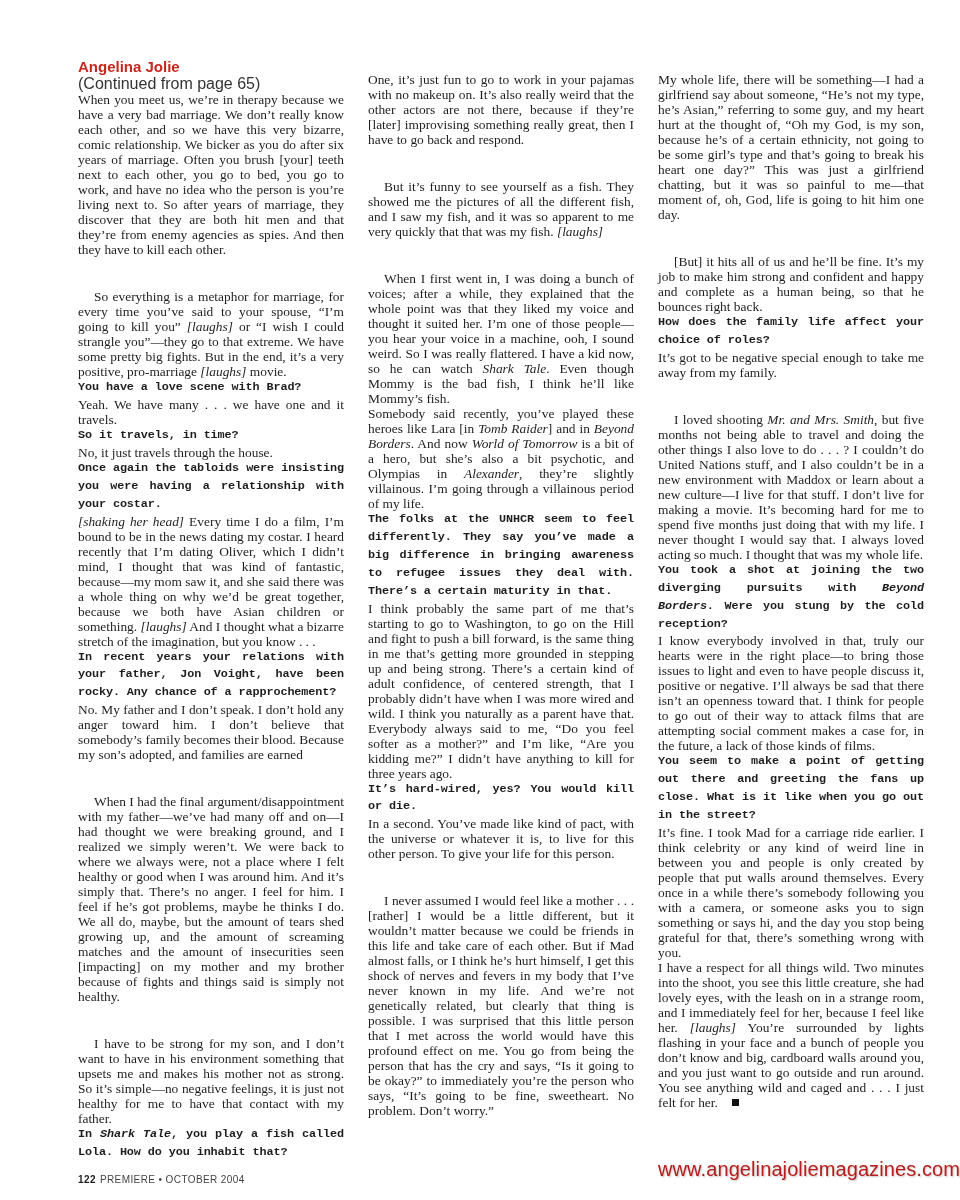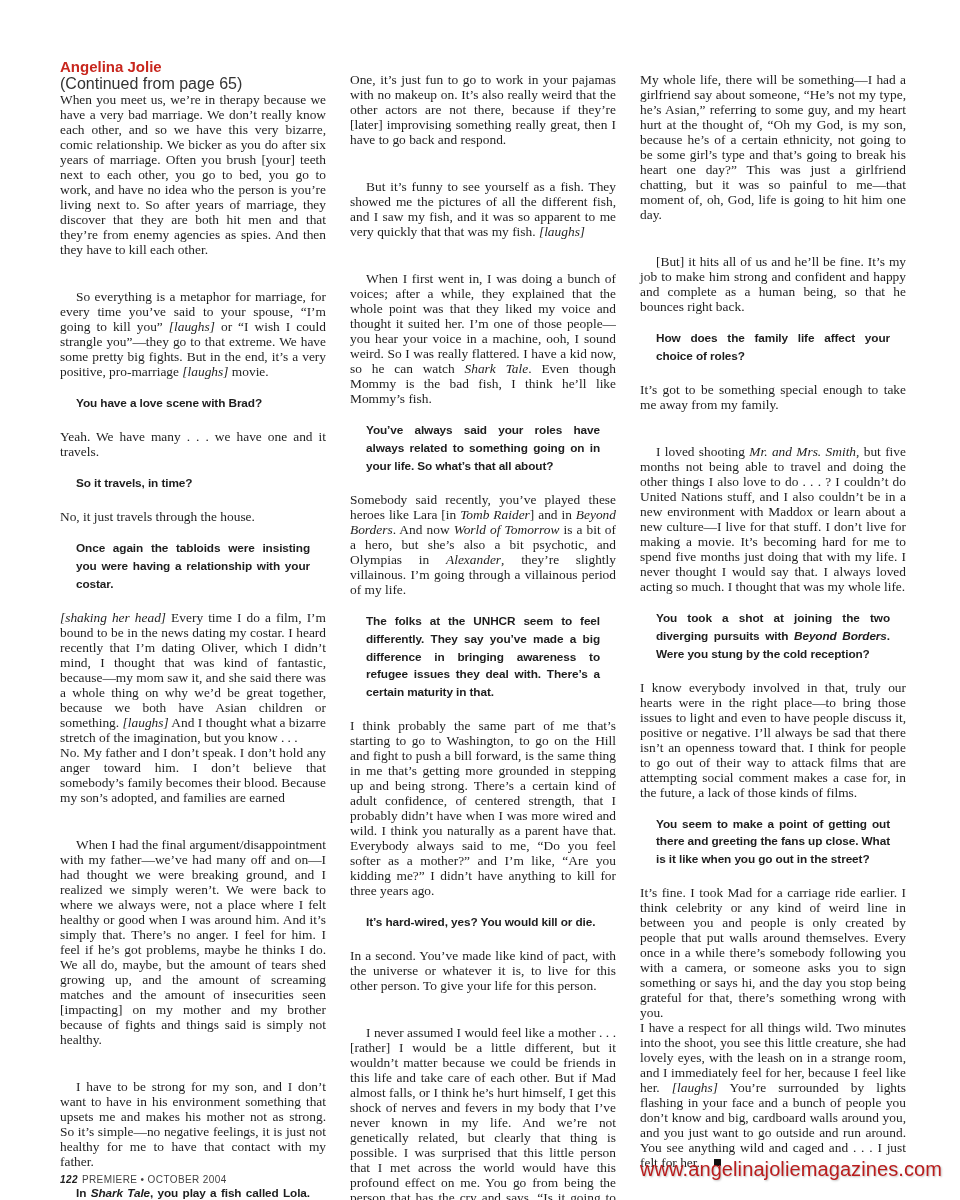--- a/index.html
+++ b/index.html
@@ -1,47 +1,47 @@
 <!DOCTYPE html>
 <html><head>
   <meta charset="utf-8">
   <style>
     html, body { margin: 0; padding: 0; }
     body {
       width: 960px; height: 1200px; background: #ffffff; position: relative; overflow: hidden;
       color: #1e1e1e;
     }
-    .page { position: absolute; left: 0; top: 0; width: 932px; height: 1200px; }
+    .page { position: absolute; left: 18px; top: 0; width: 932px; height: 1200px; }
     .col { position: absolute; top: 62px; width: 266px; }
     .col1 { left: 60px; top: 58px; }
     .col2 { left: 350px; top: 72px; }
     .col3 { left: 640px; top: 72px; }
     .kicker {
       font-family: "Liberation Sans", sans-serif; font-weight: bold; font-size: 15px;
       color: #c8271e; margin: 0; line-height: 18px;
     }
     .cont {
       font-family: "Liberation Sans", sans-serif; font-size: 16px; color: #333;
       margin: 0 0 1px 0; line-height: 15px;
     }
     .p {
       font-family: "Liberation Serif", serif; font-size: 13.4px; line-height: 15px;
       text-align: justify; margin: 0; hyphens: manual;
     }
     .p.indent { text-indent: 16px; margin-top: 32px; }
     .q {
-      font-family: Liberation Sans, sans-serif; font-weight: bold; font-size: 11.8px;
-      line-height: 17.9px; text-align: justify; margin: 16px; letter-spacing: -0.1px;
+      font-family: Liberation Mono, monospace; font-weight: bold; font-size: 11.8px;
+      line-height: 17.9px; text-align: justify; margin: 0; letter-spacing: -0.1px;
     }
     i { font-style: italic; }
     .footer {
       position: absolute; left: 60px; top: 1174px;
       font-family: "Liberation Sans", sans-serif; font-size: 10px; color: #444; letter-spacing: 0.4px;
     }
-    .footer b { color: #222; margin-right: 4px; font-style: italic; }
+    .footer b { color: #222; margin-right: 4px; }
     .watermark {
       position: absolute; left: 640px; top: 1158px;
       font-family: "Liberation Sans", sans-serif; font-size: 20px; color: #b91c1c;
       letter-spacing: 0.1px; text-shadow: 1px 1px 2px rgba(0,0,0,0.25);
     }
     .endmark {
       display: inline-block; width: 7px; height: 7px; background: #111; margin-left: 14px; vertical-align: 1px;
     }
   </style>
 </head>
@@ -53,45 +53,45 @@
     <p class="kicker">Angelina Jolie</p>
     <p class="cont">(Continued from page 65)</p>
     <p class="p">When you meet us, we’re in therapy because we have a very bad marriage. We don’t really know each other, and so we have this very bizarre, comic relationship. We bicker as you do after six years of marriage. Often you brush [your] teeth next to each other, you go to bed, you go to work, and have no idea who the person is you’re living next to. So after years of marriage, they discover that they are both hit men and that they’re from enemy agencies as spies. And then they have to kill each other.</p>
     <p class="p indent"><span>So everything is a metaphor for marriage, for every time you’ve said to your spouse, “I’m going to kill you” </span><i>[laughs]</i><span> or “I wish I could strangle you”—they go to that extreme. We have some pretty big fights. But in the end, it’s a very positive, pro-marriage </span><i>[laughs]</i><span> movie.</span></p>
     <p class="q">You have a love scene with Brad?</p>
     <p class="p">Yeah. We have many . . . we have one and it travels.</p>
     <p class="q">So it travels, in time?</p>
     <p class="p">No, it just travels through the house.</p>
     <p class="q">Once again the tabloids were insisting you were having a relationship with your costar.</p>
     <p class="p"><i>[shaking her head]</i><span> Every time I do a film, I’m bound to be in the news dating my costar. I heard recently that I’m dating Oliver, which I didn’t mind, I thought that was kind of fantastic, because—my mom saw it, and she said there was a whole thing on why we’d be great together, because we both have Asian children or something. </span><i>[laughs]</i><span> And I thought what a bizarre stretch of the imagination, but you know . . .</span></p>
+    <p class="q">In recent years your relations with your father, Jon Voight, have been rocky. Any chance of a rapprochement?</p>
     <p class="p">No. My father and I don’t speak. I don’t hold any anger toward him. I don’t believe that somebody’s family becomes their blood. Because my son’s adopted, and families are earned</p>
     <p class="p indent">When I had the final argument/disappointment with my father—we’ve had many off and on—I had thought we were breaking ground, and I realized we simply weren’t. We were back to where we always were, not a place where I felt healthy or good when I was around him. And it’s simply that. There’s no anger. I feel for him. I feel if he’s got problems, maybe he thinks I do. We all do, maybe, but the amount of tears shed growing up, and the amount of screaming matches and the amount of insecurities seen [impacting] on my mother and my brother because of fights and things said is simply not healthy.</p>
     <p class="p indent">I have to be strong for my son, and I don’t want to have in his environment something that upsets me and makes his mother not as strong. So it’s simple—no negative feelings, it is just not healthy for me to have that contact with my father.</p>
     <p class="q"><span>In </span><i>Shark Tale</i><span>, you play a fish called Lola. How do you inhabit that?</span></p>
   </div>
 
   <div class="col col2">
     <p class="p">One, it’s just fun to go to work in your pajamas with no makeup on. It’s also really weird that the other actors are not there, because if they’re [later] improvising something really great, then I have to go back and respond.</p>
     <p class="p indent"><span>But it’s funny to see yourself as a fish. They showed me the pictures of all the different fish, and I saw my fish, and it was so apparent to me very quickly that that was my fish. </span><i>[laughs]</i></p>
     <p class="p indent"><span>When I first went in, I was doing a bunch of voices; after a while, they explained that the whole point was that they liked my voice and thought it suited her. I’m one of those people—you hear your voice in a machine, ooh, I sound weird. So I was really flattered. I have a kid now, so he can watch </span><i>Shark Tale</i><span>. Even though Mommy is the bad fish, I think he’ll like Mommy’s fish.</span></p>
-    <p class="q">You’ve always said your roles have always related to something going on in your life. So what’s that all about?</p>
     <p class="p"><span>Somebody said recently, you’ve played these heroes like Lara [in </span><i>Tomb Raider</i><span>] and in </span><i>Beyond Borders</i><span>. And now </span><i>World of Tomorrow</i><span> is a bit of a hero, but she’s also a bit psychotic, and Olympias in </span><i>Alexander</i><span>, they’re slightly villainous. I’m going through a villainous period of my life.</span></p>
     <p class="q">The folks at the UNHCR seem to feel differently. They say you’ve made a big difference in bringing awareness to refugee issues they deal with. There’s a certain maturity in that.</p>
     <p class="p">I think probably the same part of me that’s starting to go to Washington, to go on the Hill and fight to push a bill forward, is the same thing in me that’s getting more grounded in stepping up and being strong. There’s a certain kind of adult confidence, of centered strength, that I probably didn’t have when I was more wired and wild. I think you naturally as a parent have that. Everybody always said to me, “Do you feel softer as a mother?” and I’m like, “Are you kidding me?” I didn’t have anything to kill for three years ago.</p>
     <p class="q">It’s hard-wired, yes? You would kill or die.</p>
     <p class="p">In a second. You’ve made like kind of pact, with the universe or whatever it is, to live for this other person. To give your life for this person.</p>
     <p class="p indent">I never assumed I would feel like a mother . . . [rather] I would be a little different, but it wouldn’t matter because we could be friends in this life and take care of each other. But if Mad almost falls, or I think he’s hurt himself, I get this shock of nerves and fevers in my body that I’ve never known in my life. And we’re not genetically related, but clearly that thing is possible. I was surprised that this little person that I met across the world would have this profound effect on me. You go from being the person that has the cry and says, “Is it going to be okay?” to immediately you’re the person who says, “It’s going to be fine, sweetheart. No problem. Don’t worry.”</p>
 
   </div>
 
   <div class="col col3">
     <p class="p">My whole life, there will be something—I had a girlfriend say about someone, “He’s not my type, he’s Asian,” referring to some guy, and my heart hurt at the thought of, “Oh my God, is my son, because he’s of a certain ethnicity, not going to be some girl’s type and that’s going to break his heart one day?” This was just a girlfriend chatting, but it was so painful to me—that moment of, oh, God, life is going to hit him one day.</p>
     <p class="p indent">[But] it hits all of us and he’ll be fine. It’s my job to make him strong and confident and happy and complete as a human being, so that he bounces right back.</p>
     <p class="q">How does the family life affect your choice of roles?</p>
-    <p class="p">It’s got to be something special enough to take me away from my family.</p>
+    <p class="p">It’s got to be negative special enough to take me away from my family.</p>
     <p class="p indent"><span>I loved shooting </span><i>Mr. and Mrs. Smith</i><span>, but five months not being able to travel and doing the other things I also love to do . . . ? I couldn’t do United Nations stuff, and I also couldn’t be in a new environment with Maddox or learn about a new culture—I live for that stuff. I don’t live for making a movie. It’s becoming hard for me to spend five months just doing that with my life. I never thought I would say that. I always loved acting so much. I thought that was my whole life.</span></p>
     <p class="q"><span>You took a shot at joining the two diverging pursuits with </span><i>Beyond Borders</i><span>. Were you stung by the cold reception?</span></p>
     <p class="p">I know everybody involved in that, truly our hearts were in the right place—to bring those issues to light and even to have people discuss it, positive or negative. I’ll always be sad that there isn’t an openness toward that. I think for people to go out of their way to attack films that are attempting social comment makes a case for, in the future, a lack of those kinds of films.</p>
     <p class="q">You seem to make a point of getting out there and greeting the fans up close. What is it like when you go out in the street?</p>
     <p class="p">It’s fine. I took Mad for a carriage ride earlier. I think celebrity or any kind of weird line in between you and people is only created by people that put walls around themselves. Every once in a while there’s somebody following you with a camera, or someone asks you to sign something or says hi, and the day you stop being grateful for that, there’s something wrong with you.</p>
     <p class="p"><span>I have a respect for all things wild. Two minutes into the shoot, you see this little creature, she had lovely eyes, with the leash on in a strange room, and I immediately feel for her, because I feel like her. </span><i>[laughs]</i><span> You’re surrounded by lights flashing in your face and a bunch of people you don’t know and big, cardboard walls around you, and you just want to go outside and run around. You see anything wild and caged and . . . I just felt for her.</span><span class="endmark"></span></p>
   </div>
 
   <div class="footer">
     <b>122</b><span>PREMIERE • OCTOBER 2004</span>

